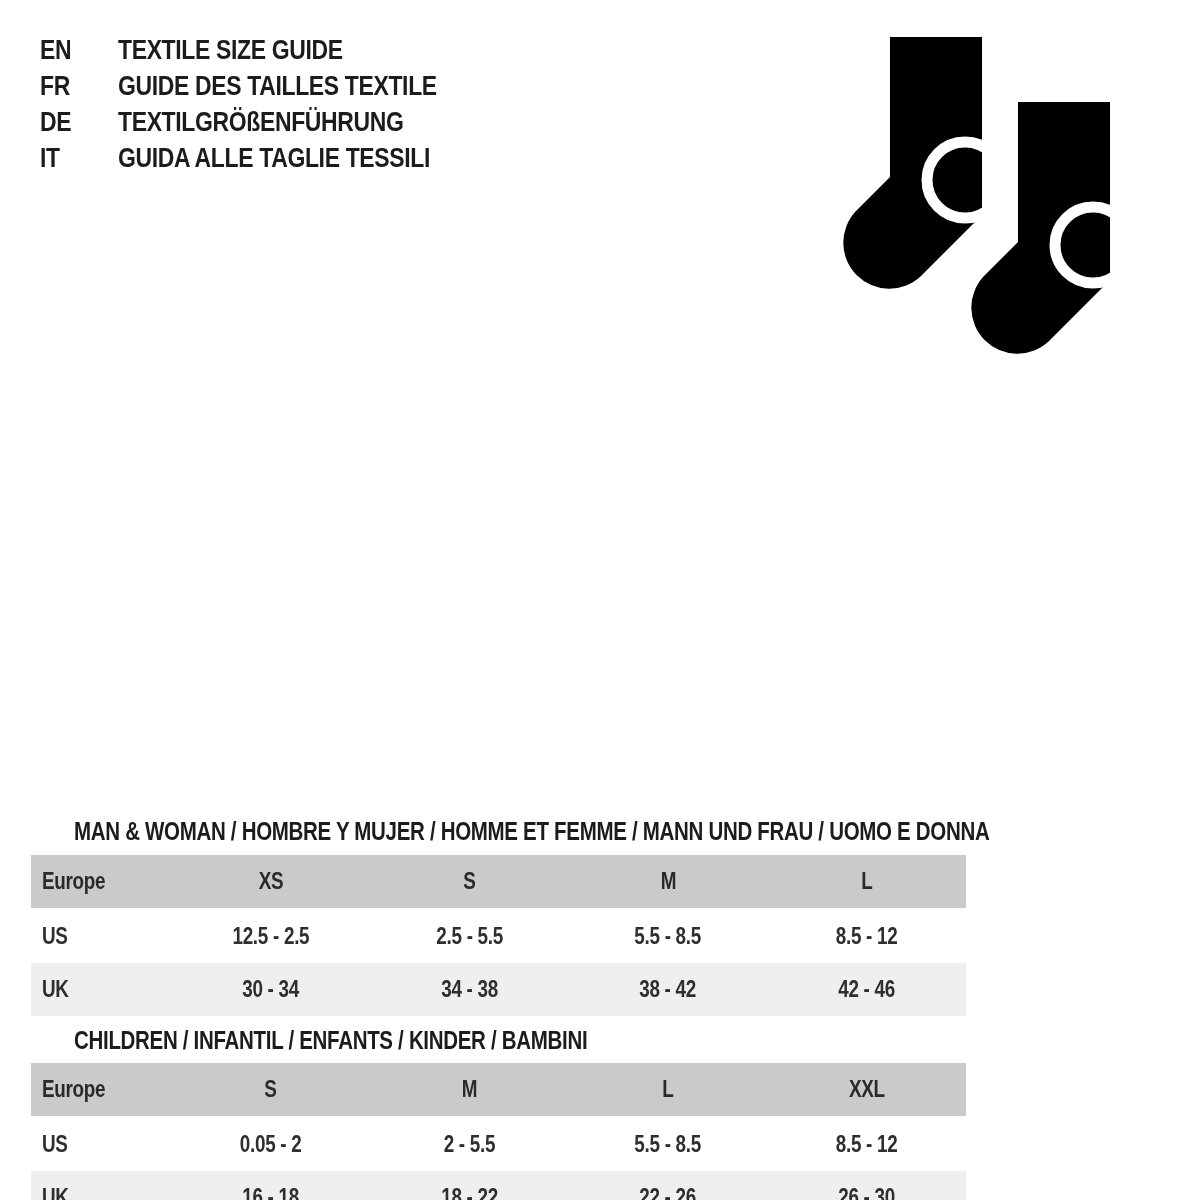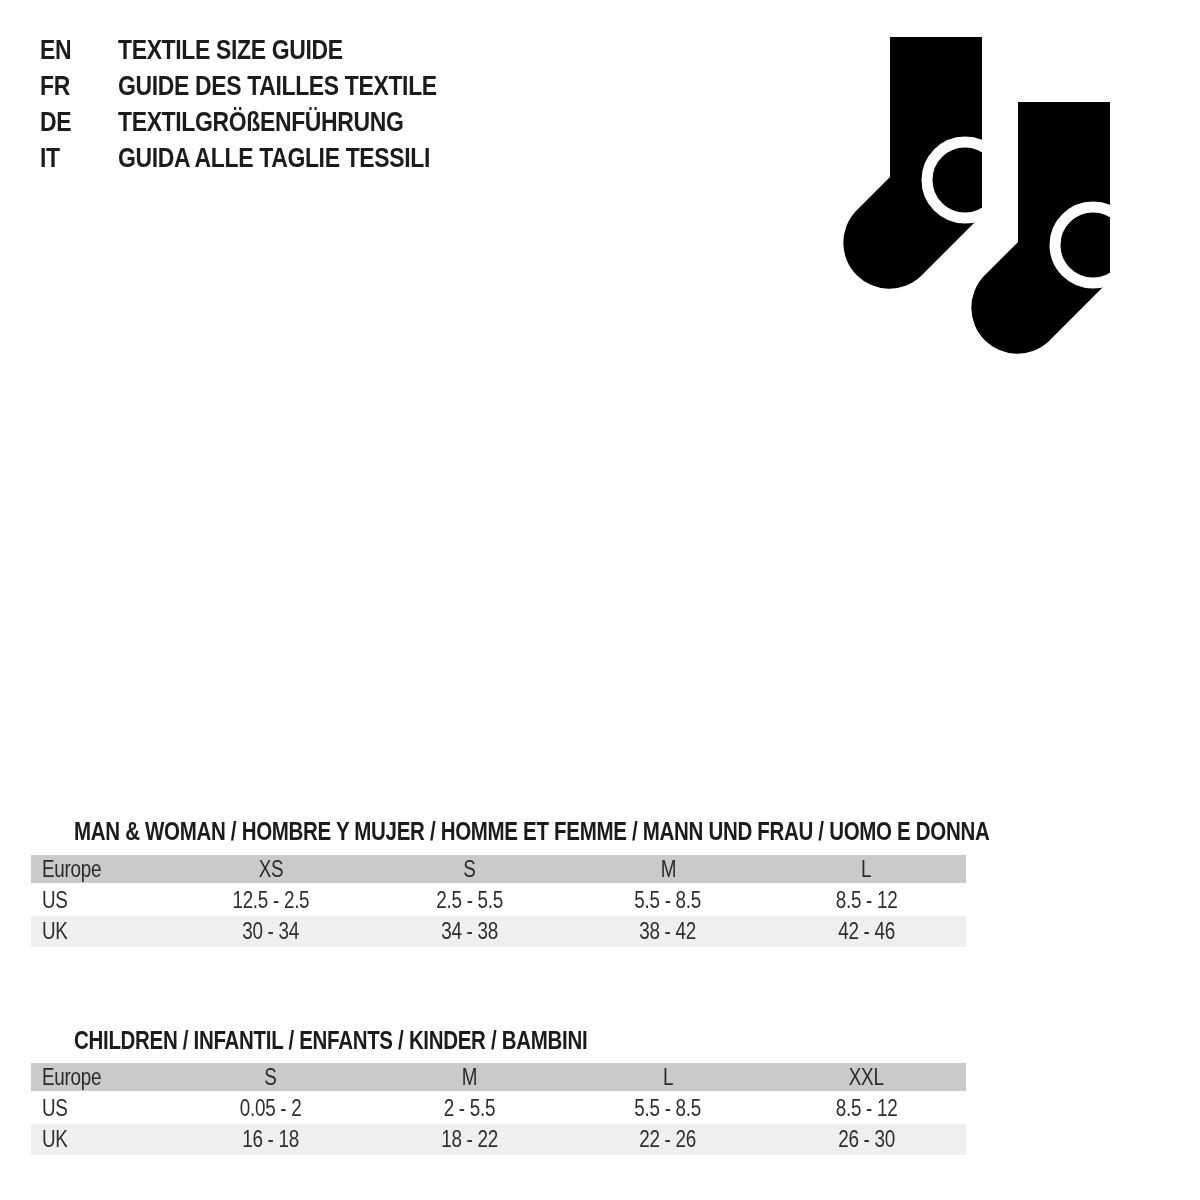--- a/index.html
+++ b/index.html
@@ -50,22 +50,22 @@
   .title-2{top:1025px;}
   table.size-table{
     position:absolute;left:31px;width:935px;
     border-collapse:separate;border-spacing:0;
     font-size:23px;color:var(--table-text);
     table-layout:fixed;
   }
   .table-1{top:855px;}
   .table-2{top:1063px;}
   .size-table th,.size-table td{
-    font-weight:normal;vertical-align:middle;
-    padding:0;text-align:center;height:31px;
+    font-weight:bold;vertical-align:middle;
+    padding:13px;text-align:center;height:31px;
   }
   .size-table thead th{
     background:var(--table-header-bg);
     height:30px;
     border-bottom:2px solid #fff;
     color:#2a2a29;
   }
   .size-table .lead{text-align:left;padding-left:11px;}
   .size-table tbody tr:nth-child(2){background:var(--row-alt-bg);}
 </style>

